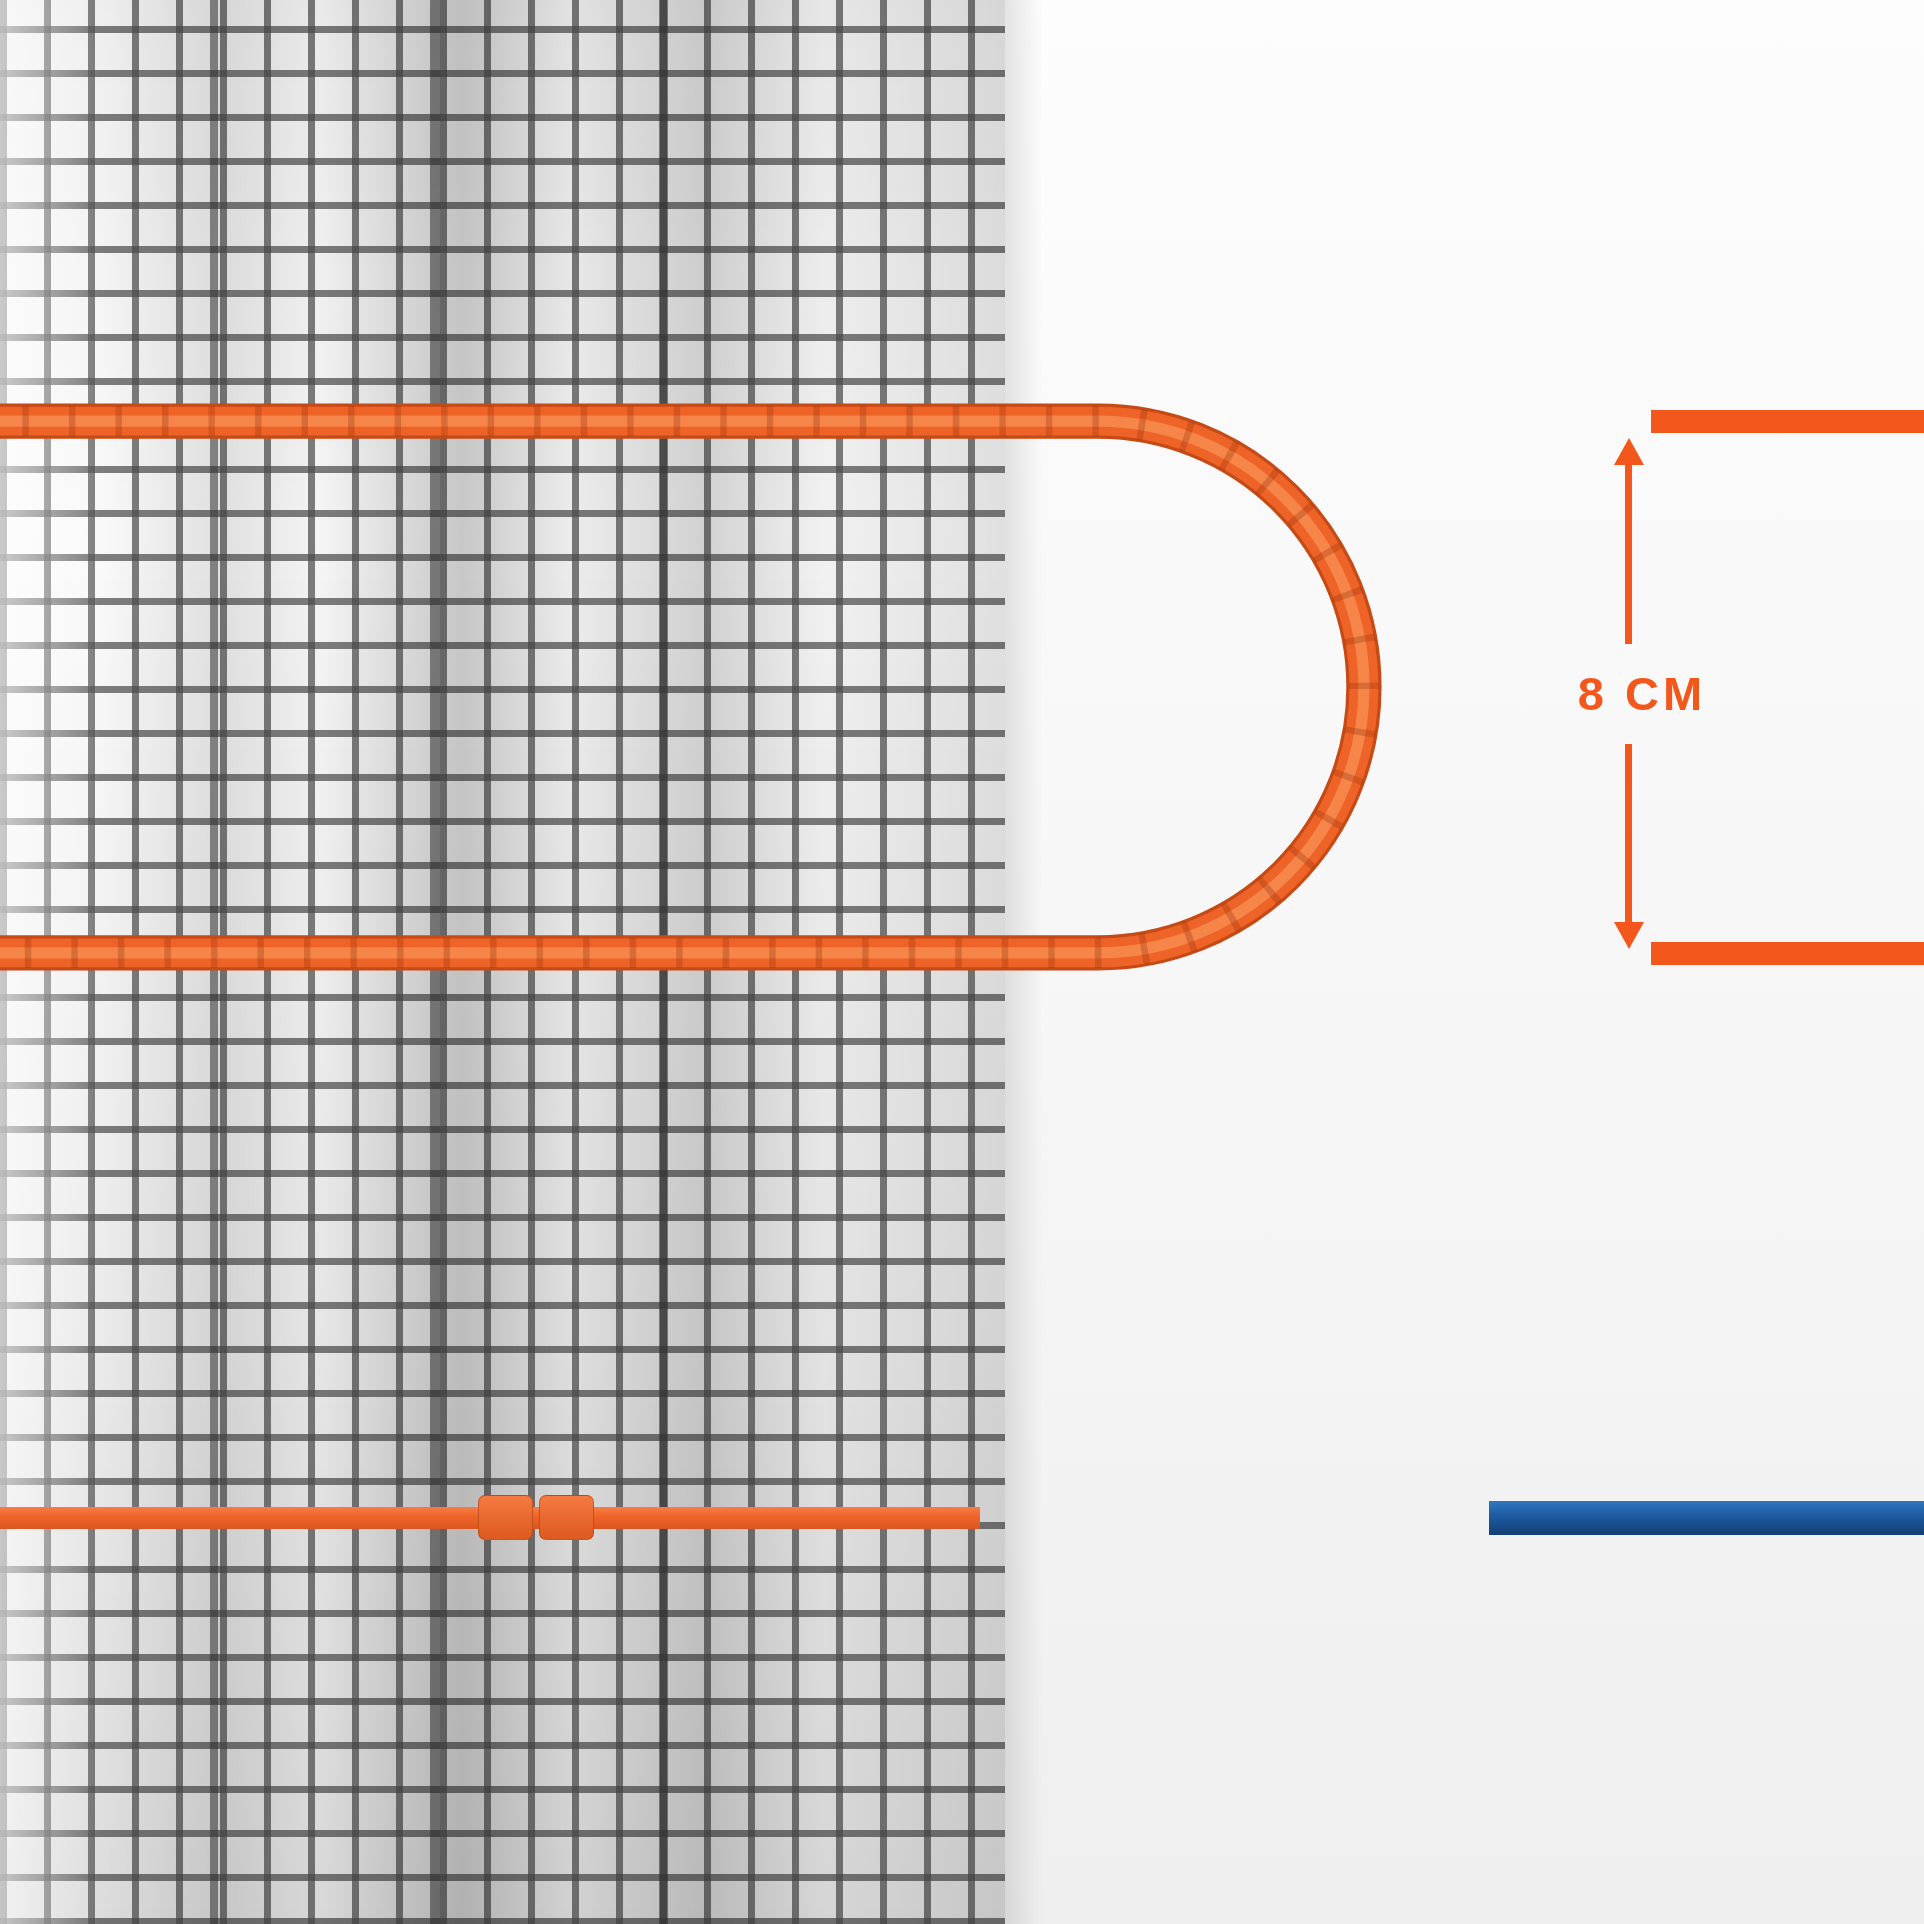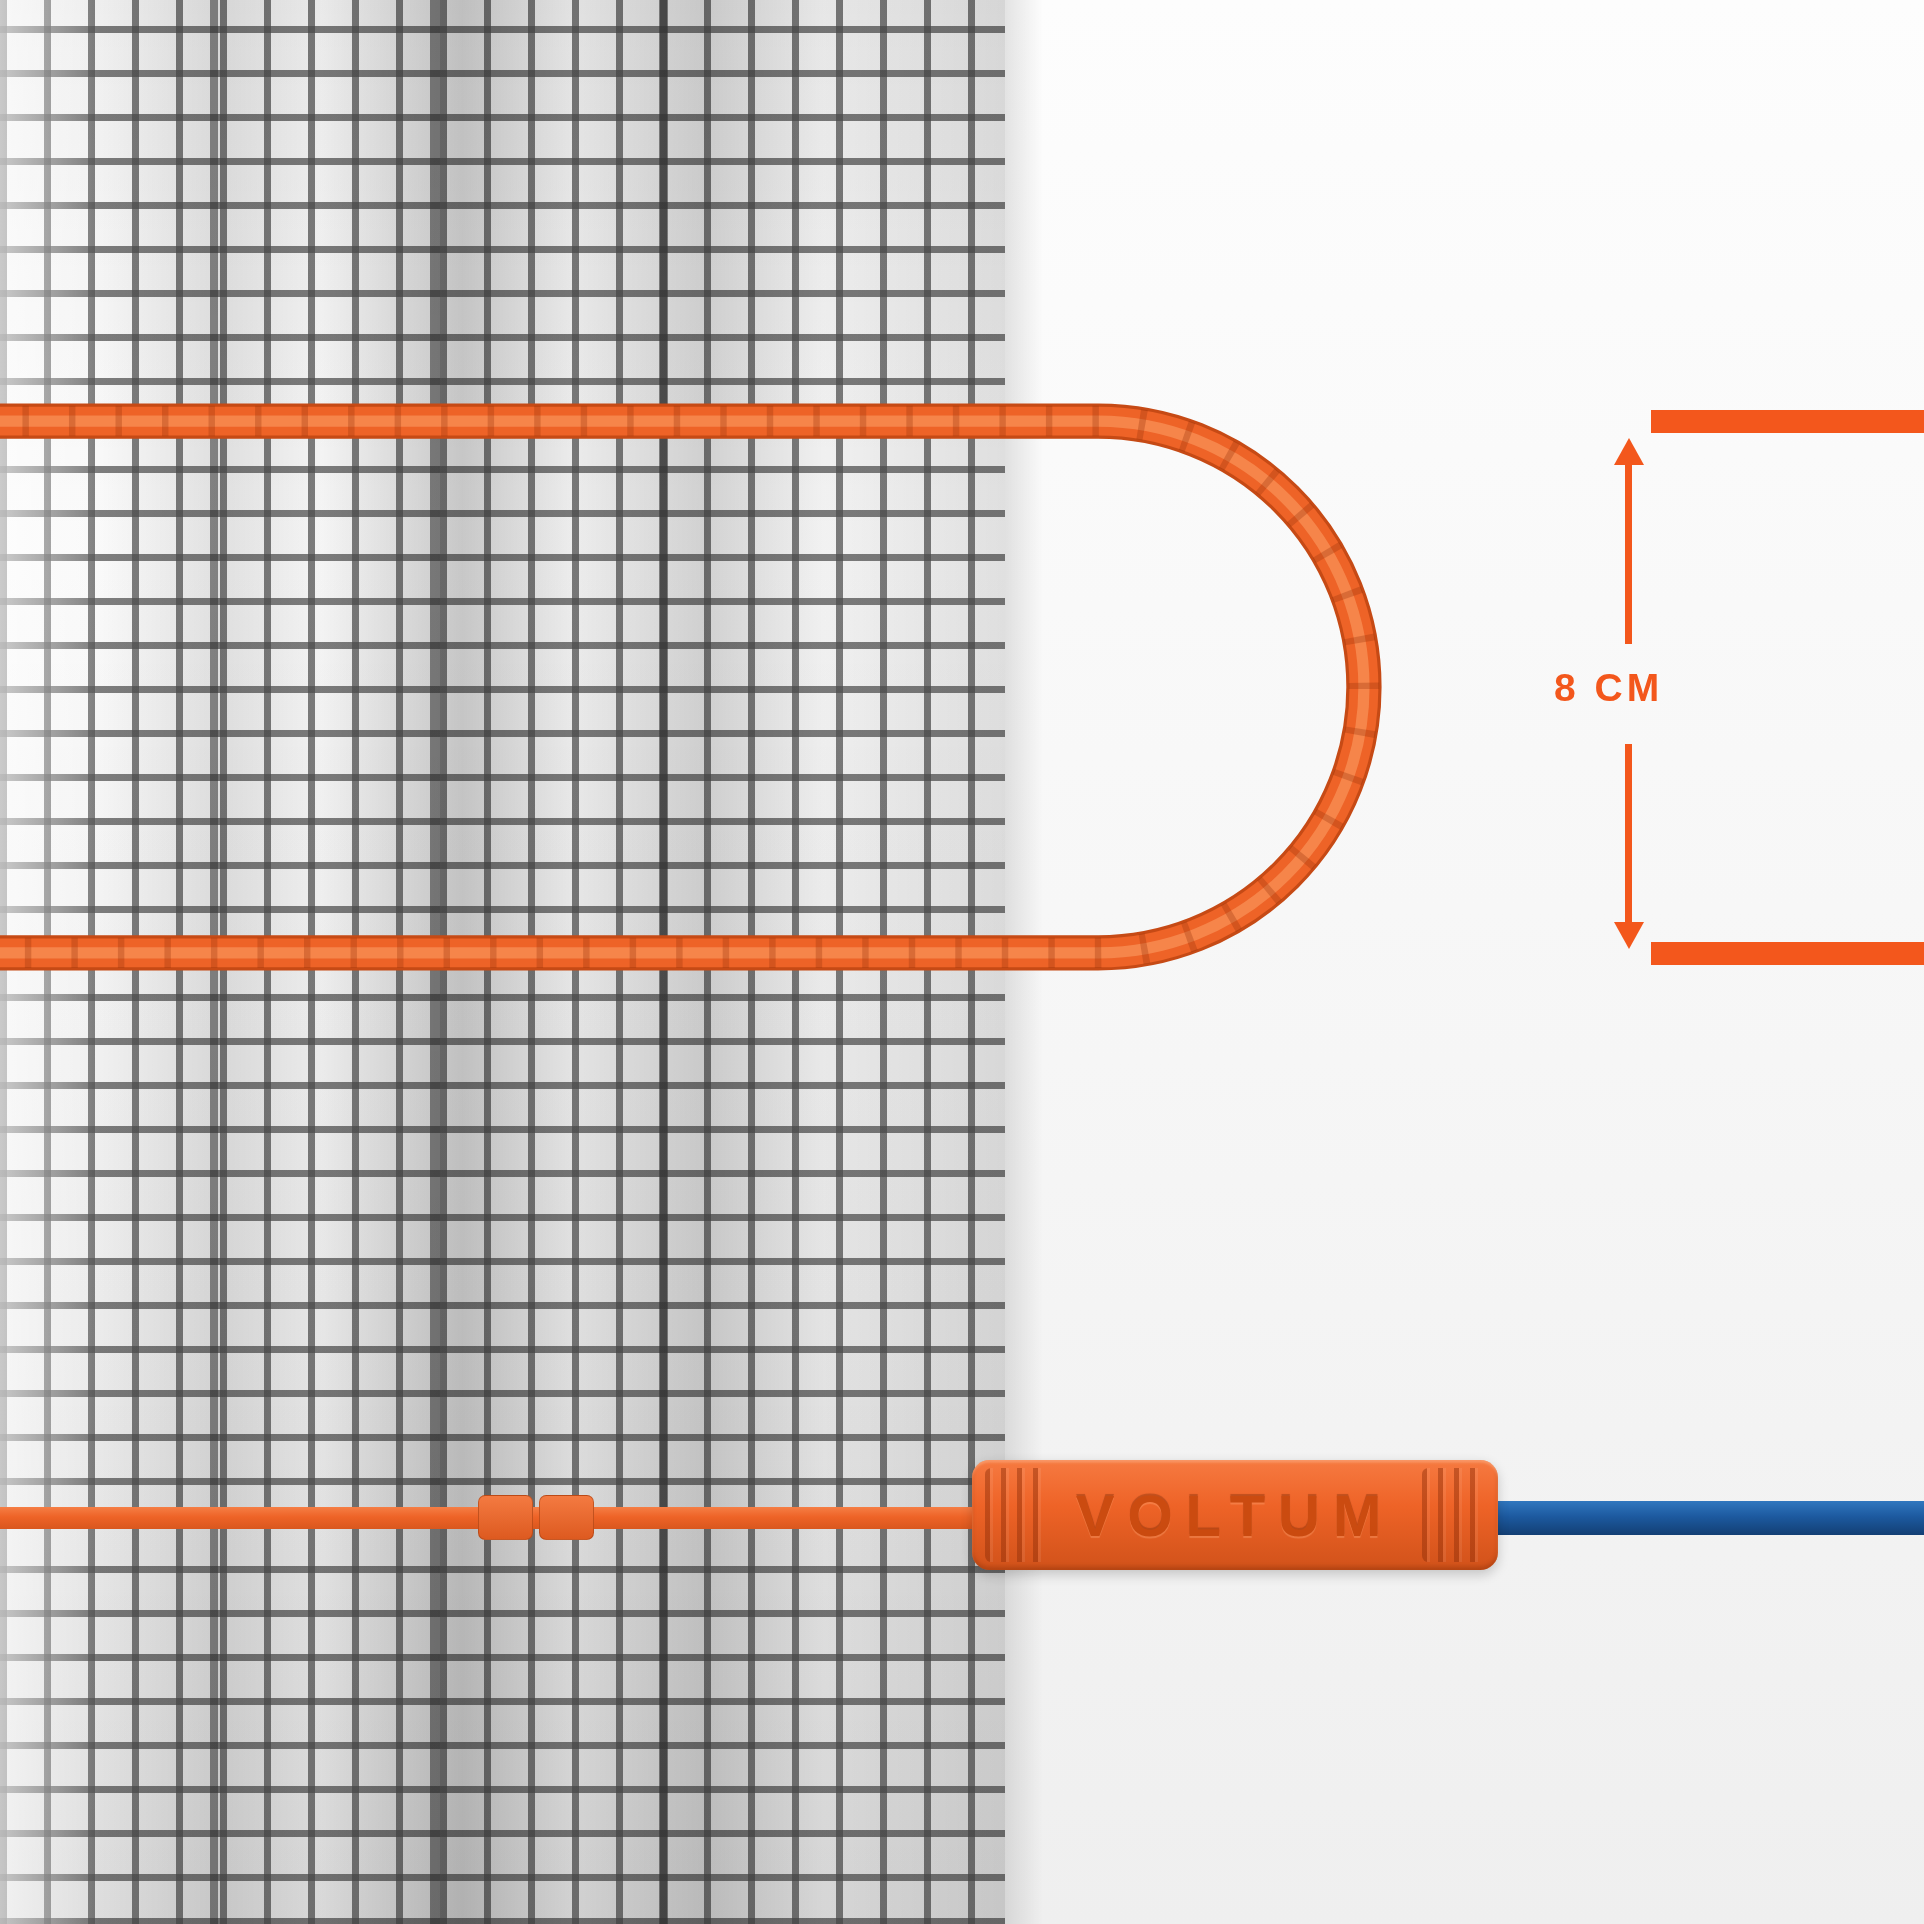--- a/index.html
+++ b/index.html
@@ -52,22 +52,22 @@
   .dim-bar.top{top:410px;}
   .dim-bar.bottom{top:942px;}
   .dim-line{position:absolute; left:1625px; width:7.2px; background:var(--dimension-orange);}
   .dim-line.seg-top{top:464px; height:180px;}
   .dim-line.seg-bottom{top:744px; height:180px;}
   .dim-arrow{position:absolute; left:1614px; width:0; height:0;
     border-left:15.2px solid transparent; border-right:15.2px solid transparent;}
   .dim-arrow.up{top:438px; border-bottom:27px solid var(--dimension-orange);}
   .dim-arrow.down{top:922px; border-top:27px solid var(--dimension-orange);}
   .dim-label{
-    position:absolute; left:1554px; top:666px; width:176px; text-align:left;
-    font-size:39px; font-weight:bold; letter-spacing:4px; color:var(--dimension-orange);
+    position:absolute; left:1554px; top:666px; width:176px; text-align:center;
+    font-size:47px; font-weight:bold; letter-spacing:4px; color:var(--dimension-orange);
   }
 
   
   .lead-orange{
     position:absolute; left:0; top:1507px; width:980px; height:21.7px;
     background:linear-gradient(180deg,#f57e45 0%, #ee6327 45%, #d9571e 100%);
   }
   .splice{position:absolute; top:1495px; height:45px; width:55px; border-radius:7.2px;
     background:linear-gradient(180deg,#f47a41,#dd5a20); border:1.6px solid rgba(160,60,15,0.55); box-sizing:border-box;}
   .splice.left{left:478px;}
@@ -120,20 +120,15 @@
   <div class="dim-line seg-top"></div>
   <div class="dim-line seg-bottom"></div>
   <div class="dim-arrow down"></div>
   <div class="dim-label">8 CM</div>
 
   <div class="lead-orange"></div>
   <div class="splice left"></div>
   <div class="splice right"></div>
   <div class="lead-blue"></div>
 
-  <div class="connector">
-    <div class="rib left"></div>
-    <span class="brand">VOLTUM</span>
-    <div class="rib right"></div>
-  </div>
 
 </div>
 
 
 </body></html>

